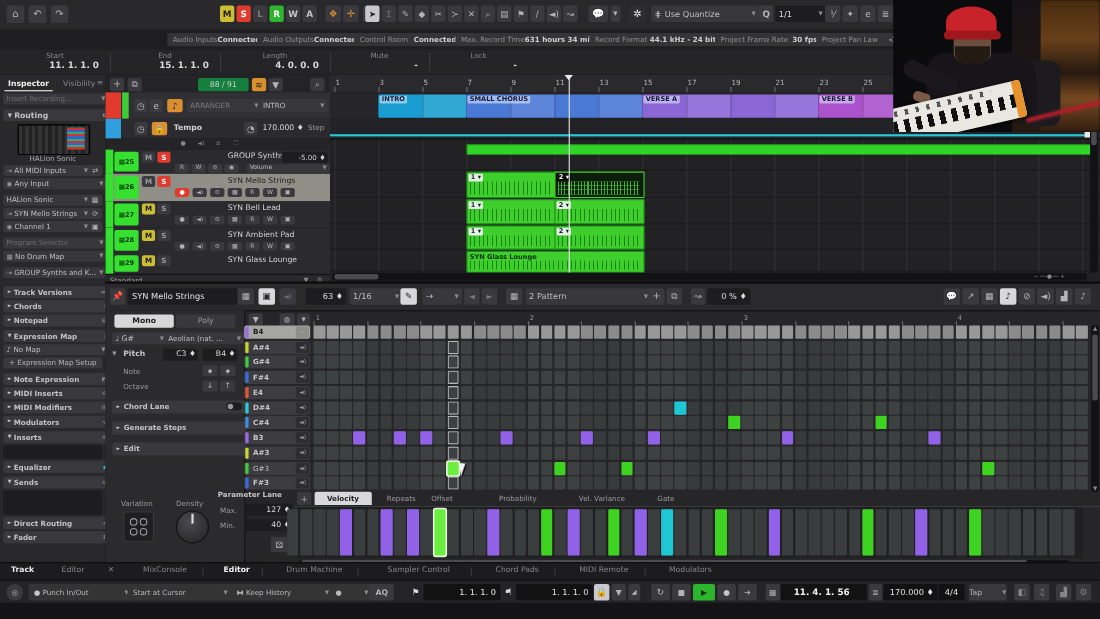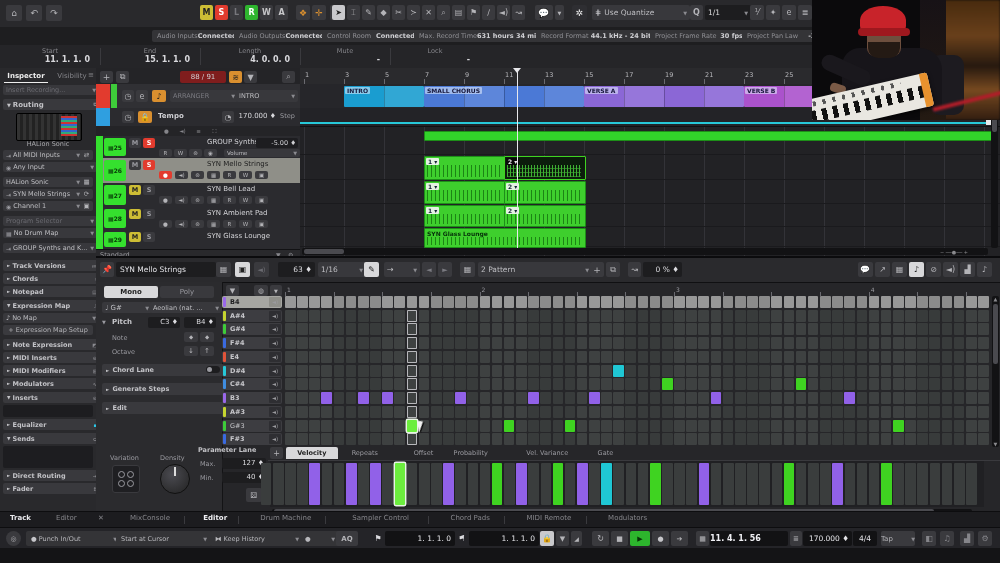--- a/index.html
+++ b/index.html
@@ -246,21 +246,21 @@
       <div class="hdrsec" style="position: absolute; left: 3px; top: 415px; width: 90px; height: 11px; font-size: 6.5px;">
         <span style="font-size: 4.5px; margin-right: 2px;">►</span>
         <span>Fader</span>
         <span class="car">↕</span>
       </div>
     </div>
 
   <div class="abs" id="tracklist" style="left:96px;top:68px;width:204px;height:443px;background:#242427;border-right:1px solid #0d0d0f;">
       <div class="btn" style="position: absolute; left: 4px; top: 3px; width: 13px; height: 12px; font-size: 9px;">+</div>
       <div class="btn" style="position: absolute; left: 20px; top: 3px; width: 13px; height: 12px; font-size: 8px;">⧉</div>
-      <div style="position: absolute; left: 84px; top: 3px; width: 46px; height: 12px; background: #7f1d1d; border-radius: 2px; text-align: center; line-height: 12px; font-size: 7px; color: rgb(207, 207, 211);">88 / 91</div>
+      <div style="position: absolute; left: 84px; top: 3px; width: 46px; height: 12px; background: #15803d; border-radius: 2px; text-align: center; line-height: 12px; font-size: 7px; color: rgb(207, 207, 211);">88 / 91</div>
       <div class="btn" style="position: absolute; left: 133px; top: 3px; width: 13px; height: 12px; background: rgb(217, 143, 47); color: rgb(34, 34, 34); font-size: 8px;">≋</div>
       <div class="btn" style="position: absolute; left: 148px; top: 3px; width: 13px; height: 12px; font-size: 8px;">▼</div>
       <div class="btn" style="position: absolute; left: 186px; top: 3px; width: 13px; height: 12px; font-size: 8px;">⌕</div>
       <div style="position: absolute; left: 0px; top: 16px; width: 204px; height: 24px; background: rgb(48, 48, 52); border-bottom: 1px solid rgb(18, 18, 20);">
         <div style="position: absolute; left: 0px; top: 0px; width: 14px; height: 24px; background: rgb(226, 59, 46);"></div>
         <div style="position: absolute; left: 15px; top: 0px; width: 6px; height: 24px; background: rgb(62, 204, 58);"></div>
         <div class="btn" style="position: absolute; left: 26px; top: 6px; width: 12px; height: 12px; font-size: 8px;">◷</div>
         <div class="btn" style="position: absolute; left: 40px; top: 6px; width: 12px; height: 12px; font-size: 8px;">e</div>
         <div class="btn" style="position: absolute; left: 56px; top: 6px; width: 14px; height: 12px; background: rgb(217, 143, 47); color: rgb(34, 34, 34); font-size: 8px;">♪</div>
         <div class="dd" style="position: absolute; left: 74px; top: 6px; width: 62px; height: 12px; font-size: 6.5px; color: rgb(122, 122, 128);">ARRANGER<span class="car">▼</span></div>
@@ -1284,21 +1284,21 @@
       <div class="cell" style="position: absolute; left: 517.32px; top: 106.65px; width: 10.6px; height: 12px; background: rgb(31, 199, 212);"></div>
       <div class="scroll" style="position: absolute; left: 896px; top: 38px; width: 7px; height: 151px;">
         <div class="thumb" style="position: absolute; left: 1px; top: 8px; width: 5px; height: 60px;"></div>
         <div style="position: absolute; left: 0px; top: 0px; width: 7px; font-size: 5px; text-align: center; color: rgb(138, 138, 142);">▲</div>
         <div style="position: absolute; left: 0px; bottom: 0px; width: 7px; font-size: 5px; text-align: center; color: rgb(138, 138, 142);">▼</div>
       </div>
       <div style="position: absolute; left: 172px; top: 188px; width: 732px; height: 14px; border-bottom: 1px solid rgb(58, 58, 62);">
         <div class="btn" style="position: absolute; left: 2px; top: 1px; width: 13px; height: 12px; font-size: 8px;">+</div>
         <div style="position: absolute; left: 18px; top: 1px; width: 51.6px; height: 12px; text-align: center; line-height: 12px; font-size: 6.5px; border-radius: 2px 2px 0px 0px; background: rgb(216, 216, 218); color: rgb(34, 34, 34); font-weight: bold;">Velocity</div>
         <div style="position: absolute; left: 73.6px; top: 1px; width: 46.4px; height: 12px; text-align: center; line-height: 12px; font-size: 6.5px; border-radius: 2px 2px 0px 0px; color: rgb(154, 154, 160);">Repeats</div>
-        <div style="position: absolute; left: 124px; top: 1px; width: 41.2px; height: 12px; text-align: right; line-height: 12px; font-size: 6.5px; border-radius: 2px 2px 0px 0px; color: rgb(154, 154, 160);">Offset</div>
+        <div style="position: absolute; left: 124px; top: 1px; width: 41.2px; height: 12px; text-align: left; line-height: 12px; font-size: 6.5px; border-radius: 2px 2px 0px 0px; color: rgb(154, 154, 160);">Offset</div>
         <div style="position: absolute; left: 169.2px; top: 1px; width: 67.2px; height: 12px; text-align: center; line-height: 12px; font-size: 6.5px; border-radius: 2px 2px 0px 0px; color: rgb(154, 154, 160);">Probability</div>
         <div style="position: absolute; left: 240.4px; top: 1px; width: 77.6px; height: 12px; text-align: center; line-height: 12px; font-size: 6.5px; border-radius: 2px 2px 0px 0px; color: rgb(154, 154, 160);">Vel. Variance</div>
         <div style="position: absolute; left: 322px; top: 1px; width: 30.8px; height: 12px; text-align: center; line-height: 12px; font-size: 6.5px; border-radius: 2px 2px 0px 0px; color: rgb(154, 154, 160);">Gate</div>
       </div>
       <div style="position: absolute; left: 174px; top: 203px; width: 714px; height: 46px; background: rgb(32, 32, 35);">
         <div class="vbar" style="position: absolute; left: -9.16px; top: 2px; width: 10.6px; height: 42px; background: rgb(58, 61, 61);"></div>
         <div class="vbar" style="position: absolute; left: 3px; top: 2px; width: 10.6px; height: 42px; background: rgb(58, 61, 61);"></div>
         <div class="vbar" style="position: absolute; left: 15.16px; top: 2px; width: 10.6px; height: 42px; background: rgb(58, 61, 61);"></div>
         <div class="vbar" style="position: absolute; left: 27.32px; top: 2px; width: 10.6px; height: 42px; background: rgb(58, 61, 61);"></div>
         <div class="vbar" style="position: absolute; left: 39.48px; top: 2px; width: 10.6px; height: 42px; background: rgb(58, 61, 61);"></div>
@@ -1412,21 +1412,21 @@
       <div style="position: absolute; left: 469px; top: 3px; width: 66px; height: 15px; background: rgb(18, 18, 20); border-radius: 2px; text-align: right; line-height: 15px; padding-right: 4px; font-size: 7.5px; color: rgb(228, 228, 232);">1. 1. 1.  0</div>
       <div class="btn" style="position: absolute; left: 540px; top: 3px; width: 14px; height: 15px; font-size: 8px; background: rgb(201, 201, 204); color: rgb(34, 34, 34);">🔒</div>
       <div class="btn" style="position: absolute; left: 556px; top: 3px; width: 13px; height: 15px; font-size: 7px;">▼</div>
       <div class="btn" style="position: absolute; left: 571px; top: 3px; width: 11px; height: 15px; font-size: 6px;">◢</div>
       <div class="btn" style="position: absolute; left: 592px; top: 3px; width: 17px; height: 15px; font-size: 8px;">↻</div>
       <div class="btn" style="position: absolute; left: 611px; top: 3px; width: 17px; height: 15px; font-size: 7px;">■</div>
       <div class="btn" style="position: absolute; left: 630px; top: 3px; width: 20px; height: 15px; font-size: 7px; background: rgb(45, 181, 45); color: rgb(7, 51, 7);">▶</div>
       <div class="btn" style="position: absolute; left: 652px; top: 3px; width: 17px; height: 15px; font-size: 7px; color: rgb(198, 198, 202);">●</div>
       <div class="btn" style="position: absolute; left: 671px; top: 3px; width: 17px; height: 15px; font-size: 7px;">➔</div>
       <div class="btn" style="position: absolute; left: 696px; top: 3px; width: 13px; height: 15px; font-size: 7px;">▦</div>
-      <div style="position: absolute; left: 710px; top: 3px; width: 74px; height: 15px; background: rgb(18, 18, 20); border-radius: 2px; text-align: left; line-height: 15px; padding-right: 4px; font-size: 8px; font-weight: bold; color: rgb(240, 240, 244);">11. 4. 1. 56</div>
+      <div style="position: absolute; left: 710px; top: 3px; width: 74px; height: 15px; background: rgb(18, 18, 20); border-radius: 2px; text-align: center; line-height: 15px; padding-right: 4px; font-size: 8px; font-weight: bold; color: rgb(240, 240, 244);">11. 4. 1. 56</div>
       <div class="btn" style="position: absolute; left: 790px; top: 3px; width: 12px; height: 15px; font-size: 7px;">≣</div>
       <div style="position: absolute; left: 803px; top: 3px; width: 46px; height: 15px; background: rgb(18, 18, 20); border-radius: 2px; text-align: right; line-height: 15px; padding-right: 3px; font-size: 7.5px; color: rgb(228, 228, 232);">170.000 ♦</div>
       <div style="position: absolute; left: 853px; top: 3px; width: 24px; height: 15px; background: rgb(18, 18, 20); border-radius: 2px; text-align: center; line-height: 15px; font-size: 7.5px; color: rgb(228, 228, 232);">4/4</div>
       <div class="btn" style="position: absolute; left: 881px; top: 3px; width: 34px; height: 15px; font-size: 7px;">
         <span>Tap</span>
         <span class="car">▼</span>
       </div>
       <div class="btn" style="position: absolute; left: 922px; top: 3px; width: 14px; height: 15px; font-size: 8px; color: rgb(133, 133, 138);">◧</div>
       <div class="btn" style="position: absolute; left: 940px; top: 3px; width: 14px; height: 15px; font-size: 8px; color: rgb(133, 133, 138);">♫</div>
       <div class="btn" style="position: absolute; left: 960px; top: 3px; width: 14px; height: 15px; font-size: 8px; color: rgb(133, 133, 138);">▟</div>

